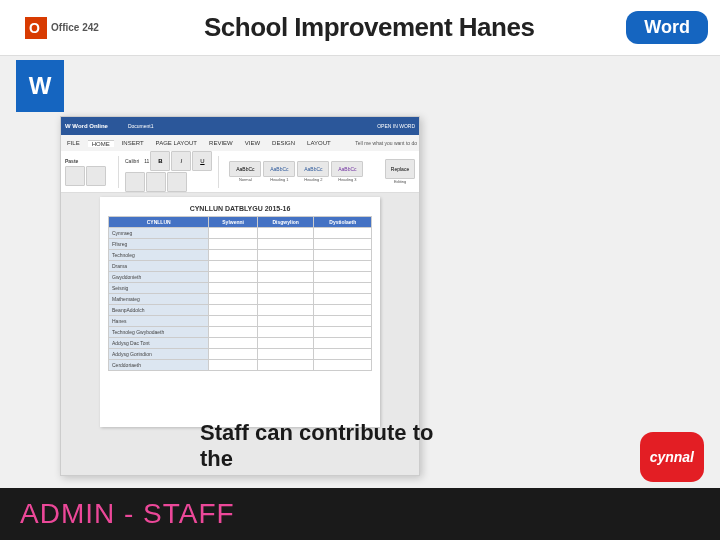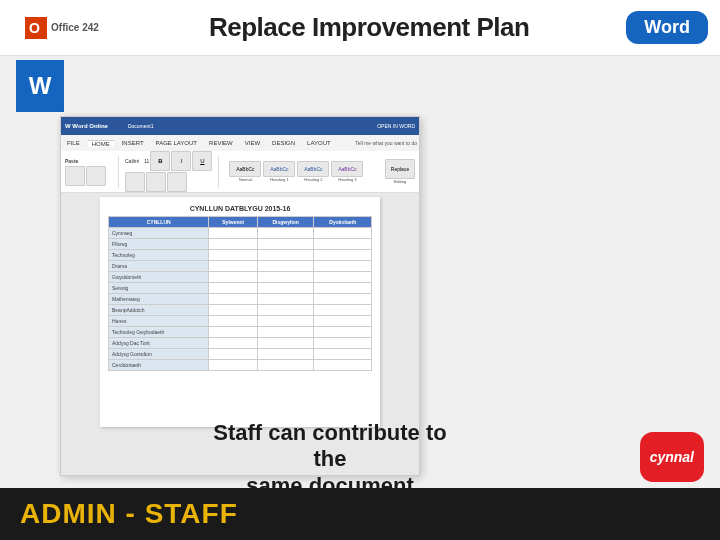--- a/index.html
+++ b/index.html
@@ -167,21 +167,21 @@
       display: flex;
       align-items: center;
       padding: 0 4px;
     }
 
     
     .caption-area {
       position: absolute;
       left: 200px;
       top: 420px;
-      text-align: center;
+      text-align: left;
       width: 260px;
     }
     .caption-text {
       font-size: 22px;
       font-weight: 700;
       color: #1a1a1a;
       line-height: 1.2;
     }
 
     
@@ -191,22 +191,22 @@
       left: 0;
       right: 0;
       height: 52px;
       background: #1a1a1a;
       display: flex;
       align-items: center;
       padding: 0 20px;
     }
     .admin-staff-label {
       font-size: 28px;
-      font-weight: 700;
-      color: #eab308;
+      font-weight: 400;
+      color: #ec4899;
       letter-spacing: 1px;
     }
 
     
     .cynnal-logo {
       position: absolute;
       right: 16px;
       bottom: 58px;
       background: #e31e24;
       padding: 16px 10px;
@@ -258,21 +258,21 @@
     <div class="o365-row">
 
       <svg width="22" height="22" viewBox="0 0 22 22">
         <rect width="22" height="22" fill="#D83B01"></rect>
         <text x="4" y="16" font-size="14" fill="white" font-weight="bold" font-family="Arial">O</text>
       </svg>
       <span style="font-size:10px;color:#555;font-weight:600;">Office 242</span>
     </div>
   </div>
 
-  <div class="header-title" style="font-size:26px;font-weight:700;color:#222;flex:1;text-align:center;">Replace Improvement Plan</div>
+  <div class="header-title" style="font-size:26px;font-weight:700;color:#222;flex:1;text-align:center;">School Improvement Hanes</div>
 
   <div class="word-badge" style="background:#1565C0;color:white;font-size:18px;font-weight:700;padding:6px 18px;border-radius:12px;">Word</div>
 </div>
 
 <div class="page-bg"></div>
 
 <div class="word-icon-left">
   <span style="font-size:24px;font-weight:900;color:white;">W</span>
 </div>
 
@@ -440,21 +440,20 @@
     </div>
   </div>
 
   <div class="doc-statusbar">
     
   </div>
 </div>
 
 <div class="caption-area">
   <div class="caption-text">Staff can contribute to the</div>
-  <div class="caption-text">same document</div>
 </div>
 
 <div class="cynnal-logo">
   <span class="cynnal-text">cynnal</span>
 </div>
 
 <div class="bottom-bar">
   <span class="admin-staff-label">ADMIN - STAFF</span>
 </div>
 

